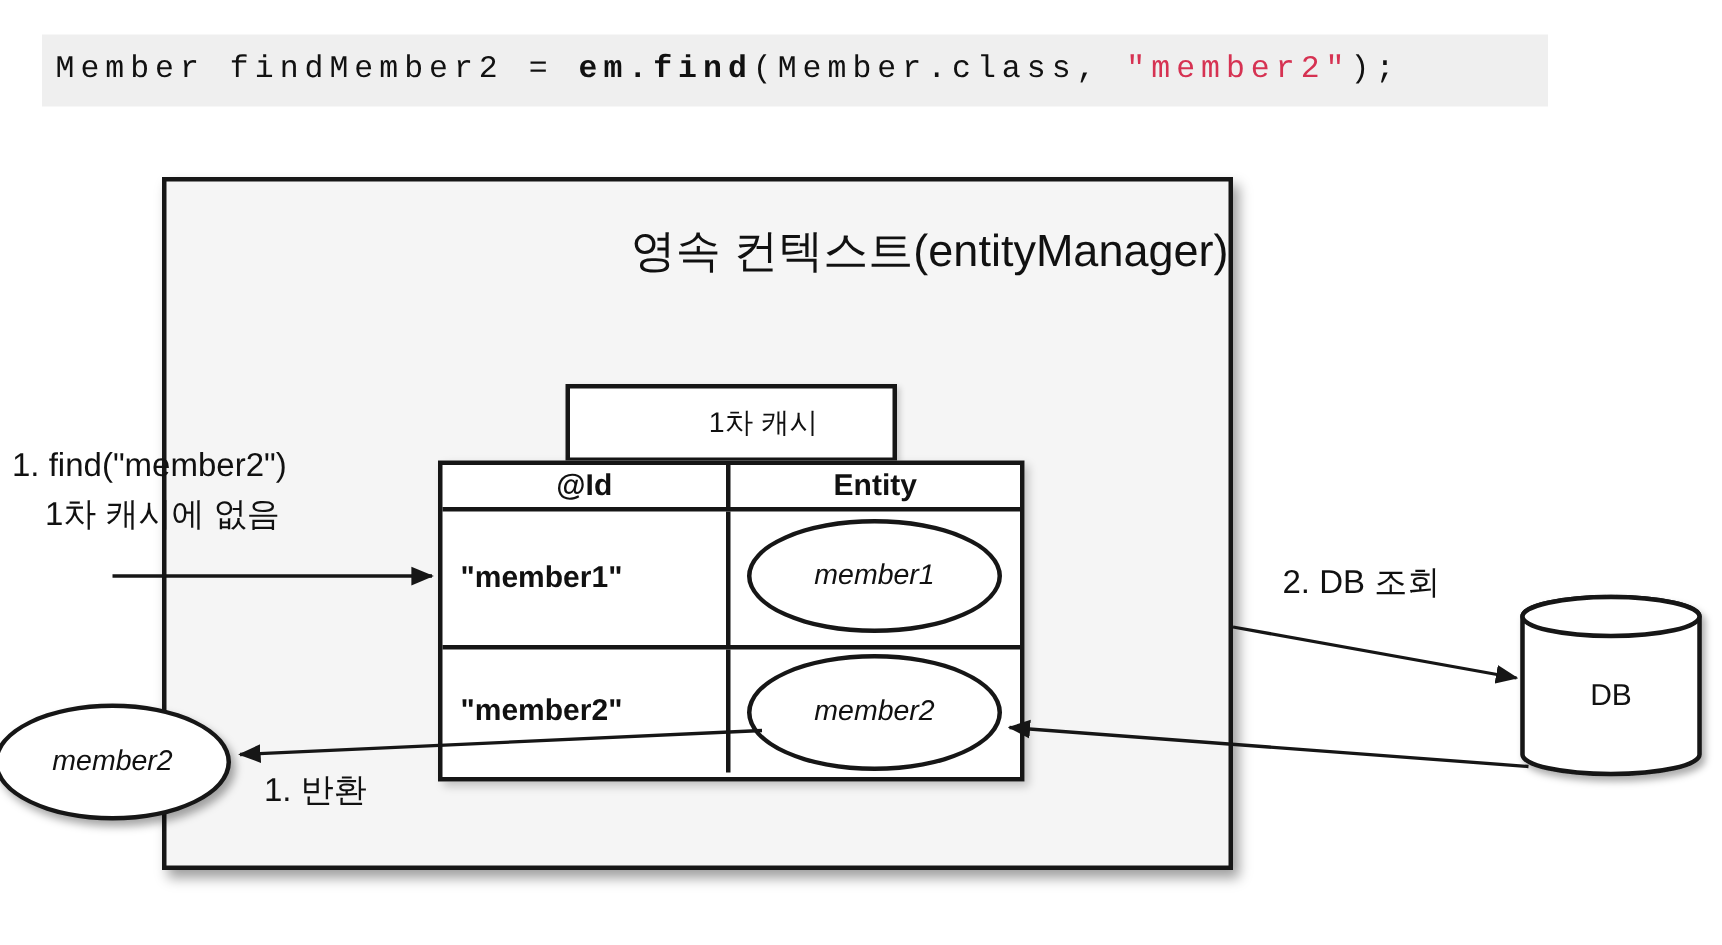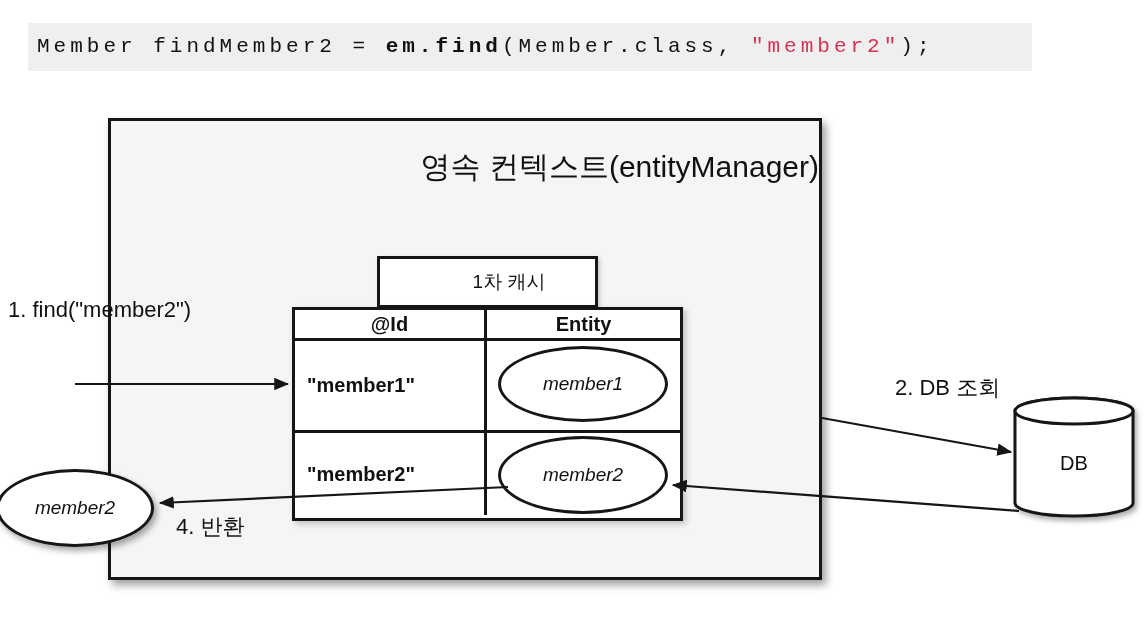--- a/index.html
+++ b/index.html
@@ -58,21 +58,21 @@
   .result{left:-4px;top:469px;width:158px;height:78px;box-shadow:3px 4px 6px rgba(0,0,0,0.35);}
   
   .overlay{position:absolute;left:0;top:0;width:1148px;height:630px;z-index:3;pointer-events:none;}
   .overlay line{stroke:#161616;stroke-width:2.2;}
   .db-shape{fill:#ffffff;stroke:#161616;stroke-width:3;}
   .db-text{font-family:"Liberation Sans","DejaVu Sans",sans-serif;font-size:20px;fill:#111;}
   
   .ann{position:absolute;font-size:22px;white-space:nowrap;z-index:4;}
   .a1l1{left:8px;top:297px;}
   .a1l2{left:30px;top:328px;}
-  .a2{left:855px;top:373px;margin-left:40px;}
+  .a2{left:855px;top:373px;}
   .a3{left:744px;top:511px;}
   .a4{left:176px;top:512px;}
 </style>
 </head>
 <body>
 
 <div id="canvas">
 
   <div class="code-bar"><span class="plain">Member findMember2 = </span><span class="bold">em.find</span><span class="plain">(Member.class, </span><span class="string">"member2"</span><span class="plain">);</span></div>
 
@@ -125,16 +125,17 @@
     </g>
     <text class="db-text" x="1074" y="470" text-anchor="middle">DB</text>
 
     <line x1="75" y1="384" x2="288" y2="384" marker-end="url(#arrow)"></line>
     <line x1="822" y1="418" x2="1011" y2="452" marker-end="url(#arrow)"></line>
     <line x1="1019" y1="511" x2="673" y2="485" marker-end="url(#arrow)"></line>
     <line x1="508" y1="487" x2="160" y2="503" marker-end="url(#arrow)"></line>
   </svg>
 
   <div class="ann a1l1">1. find("member2")</div>
+  <div class="ann a1l2">1차 캐시에 없음</div>
   <div class="ann a2">2. DB 조회</div>
-  <div class="ann a4">4. 반환</div>
+  <div class="ann a4">1. 반환</div>
 
 </div>
 
 </body></html>

